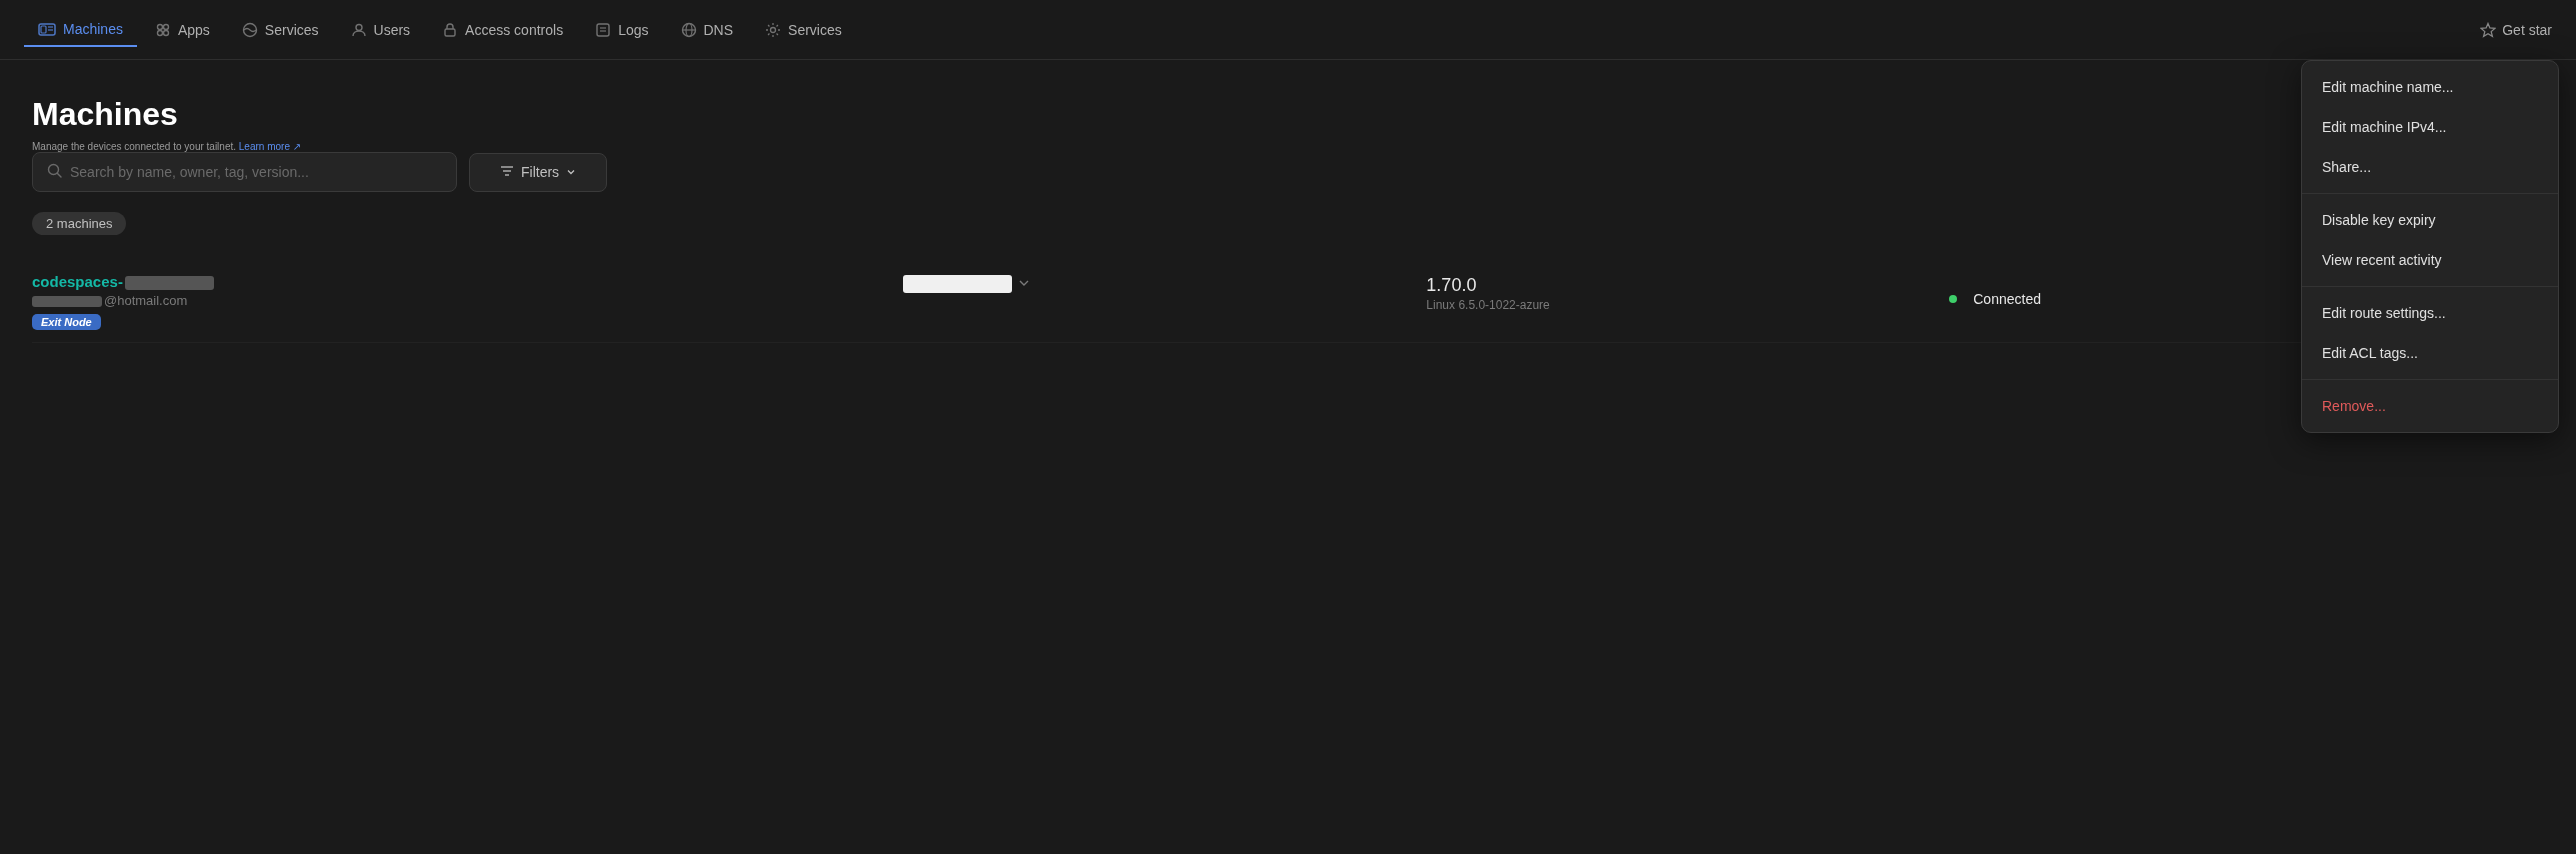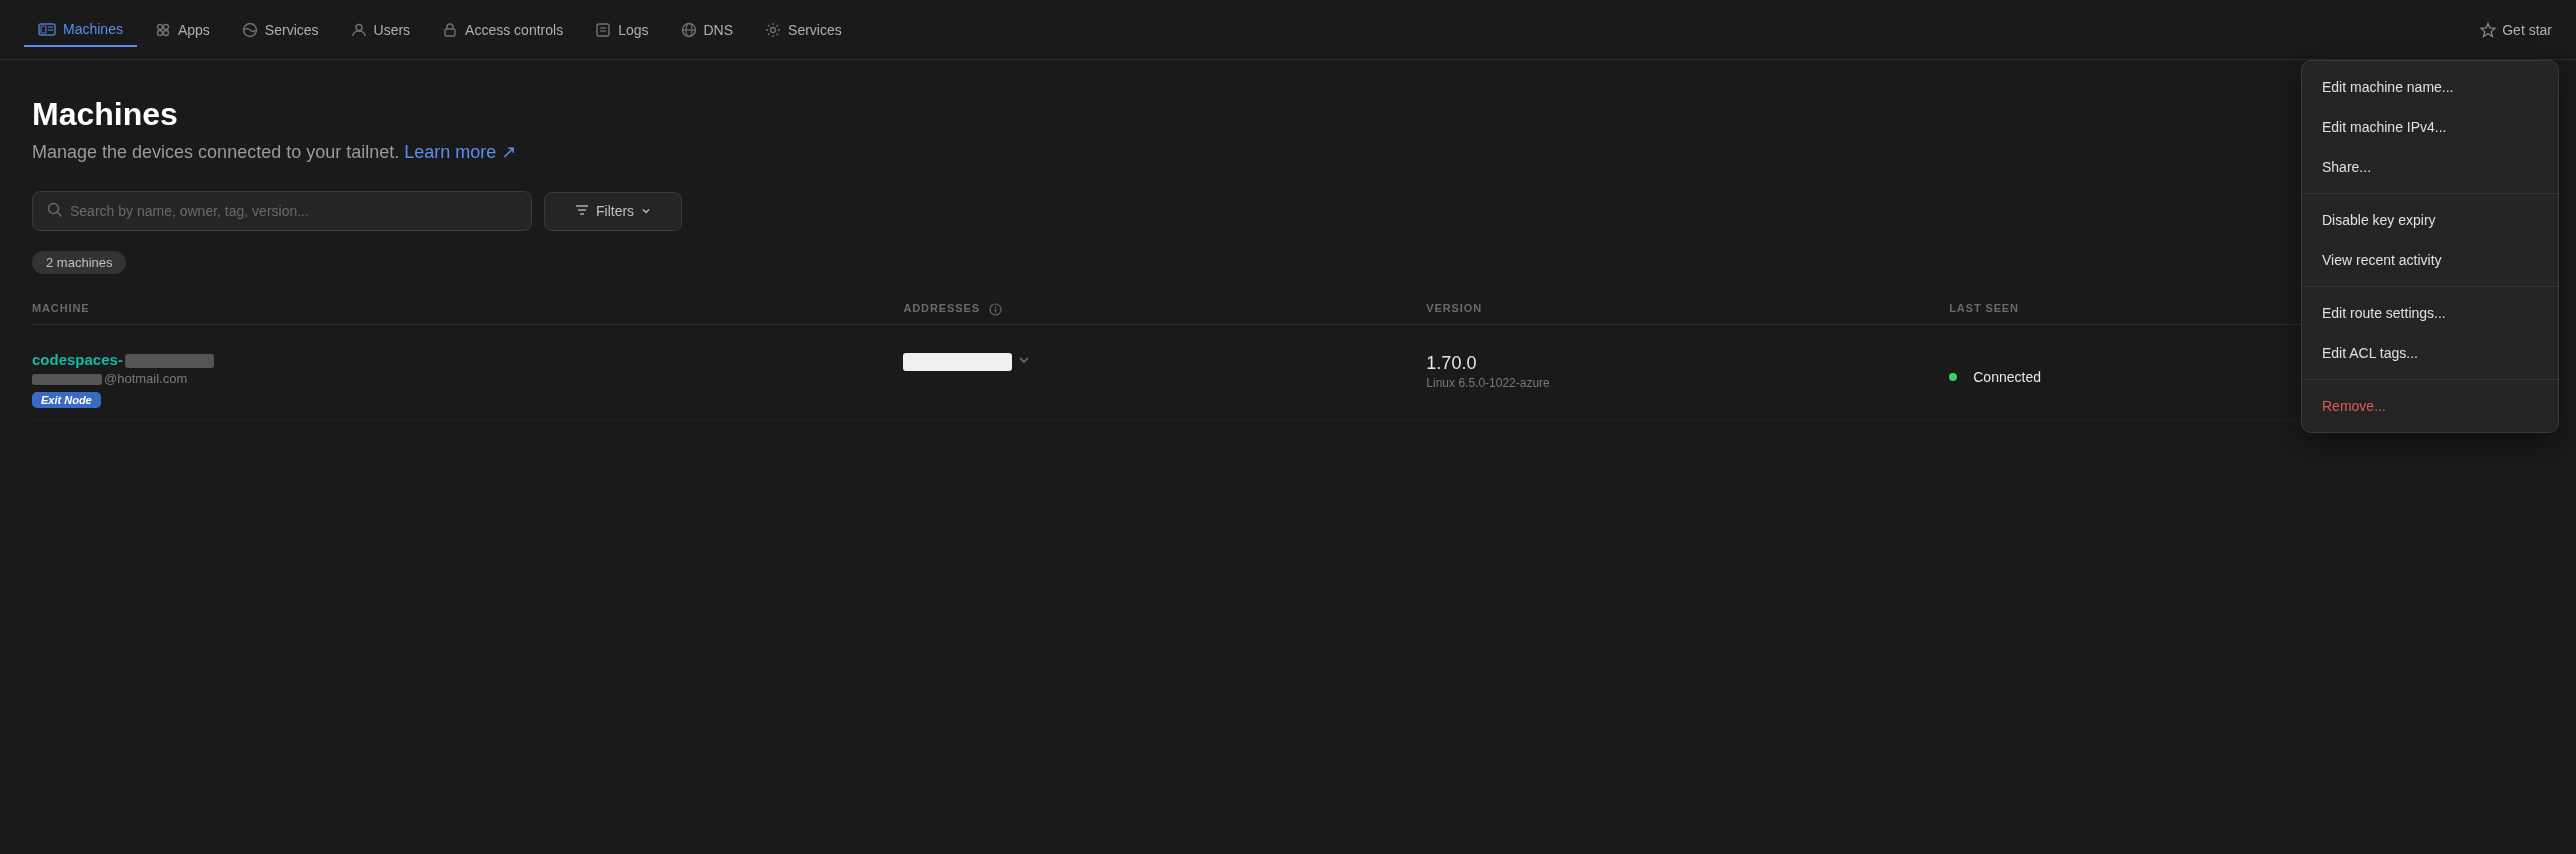--- a/index.html
+++ b/index.html
@@ -56,22 +56,21 @@
 
     .page-title {
       font-size: 32px;
       font-weight: 700;
       color: #ffffff;
       margin-bottom: 8px;
     }
 
     .page-desc {
       color: #9a9a9a;
-      font-size: 18px;
-      margin-bottom: 28px;
+      font-size: 10px;
     }
     .page-desc a {
       color: #5b8ef0;
       text-decoration: none;
     }
 
     .toolbar {
       display: flex;
       align-items: center;
       gap: 12px;
@@ -79,21 +78,21 @@
     }
 
     .search-box {
       display: flex;
       align-items: center;
       gap: 8px;
       background: #252525;
       border: 1px solid #3a3a3a;
       border-radius: 8px;
       padding: 10px 14px;
-      width: 500px;
+      width: 425px;
       color: #9a9a9a;
     }
     .search-box input {
       background: transparent;
       border: none;
       outline: none;
       color: #e8e8e8;
       font-size: 14px;
       width: 100%;
     }
@@ -395,36 +394,20 @@
     </button>
     <button class="add-btn">
       <span>Add de</span>
     </button>
   </div>
 
   
   <div class="machine-count-badge">2 machines</div>
 
   
-  <div class="table-header">
-    <span>MACHINE</span>
-    <span>
-      <span>ADDRESSES</span>
-      <span style="margin-left:5px; cursor:pointer;">
-        <svg width="13" height="13" viewBox="0 0 13 13" fill="none" style="vertical-align:middle">
-          <circle cx="6.5" cy="6.5" r="5.5" stroke="#6a6a6a" stroke-width="1.2"></circle>
-          <line x1="6.5" y1="5.5" x2="6.5" y2="9.5" stroke="#6a6a6a" stroke-width="1.3"></line>
-          <circle cx="6.5" cy="3.8" r="0.7" fill="#6a6a6a"></circle>
-        </svg>
-      </span>
-    </span>
-    <span>VERSION</span>
-    <span>LAST SEEN</span>
-    <span></span>
-  </div>
 
   
   <div class="table-row">
 
     <div>
       <div class="machine-name">
         <span>codespaces-</span><span style="display:inline-block;background:#555;border-radius:3px;height:14px;width:89px;vertical-align:middle;margin-left:2px;"></span>
       </div>
       <div class="machine-owner">
         <span style="display:inline-block;background:#555;border-radius:3px;height:11px;width:70px;vertical-align:middle;margin-right:2px;"></span><span>@hotmail.com</span>

